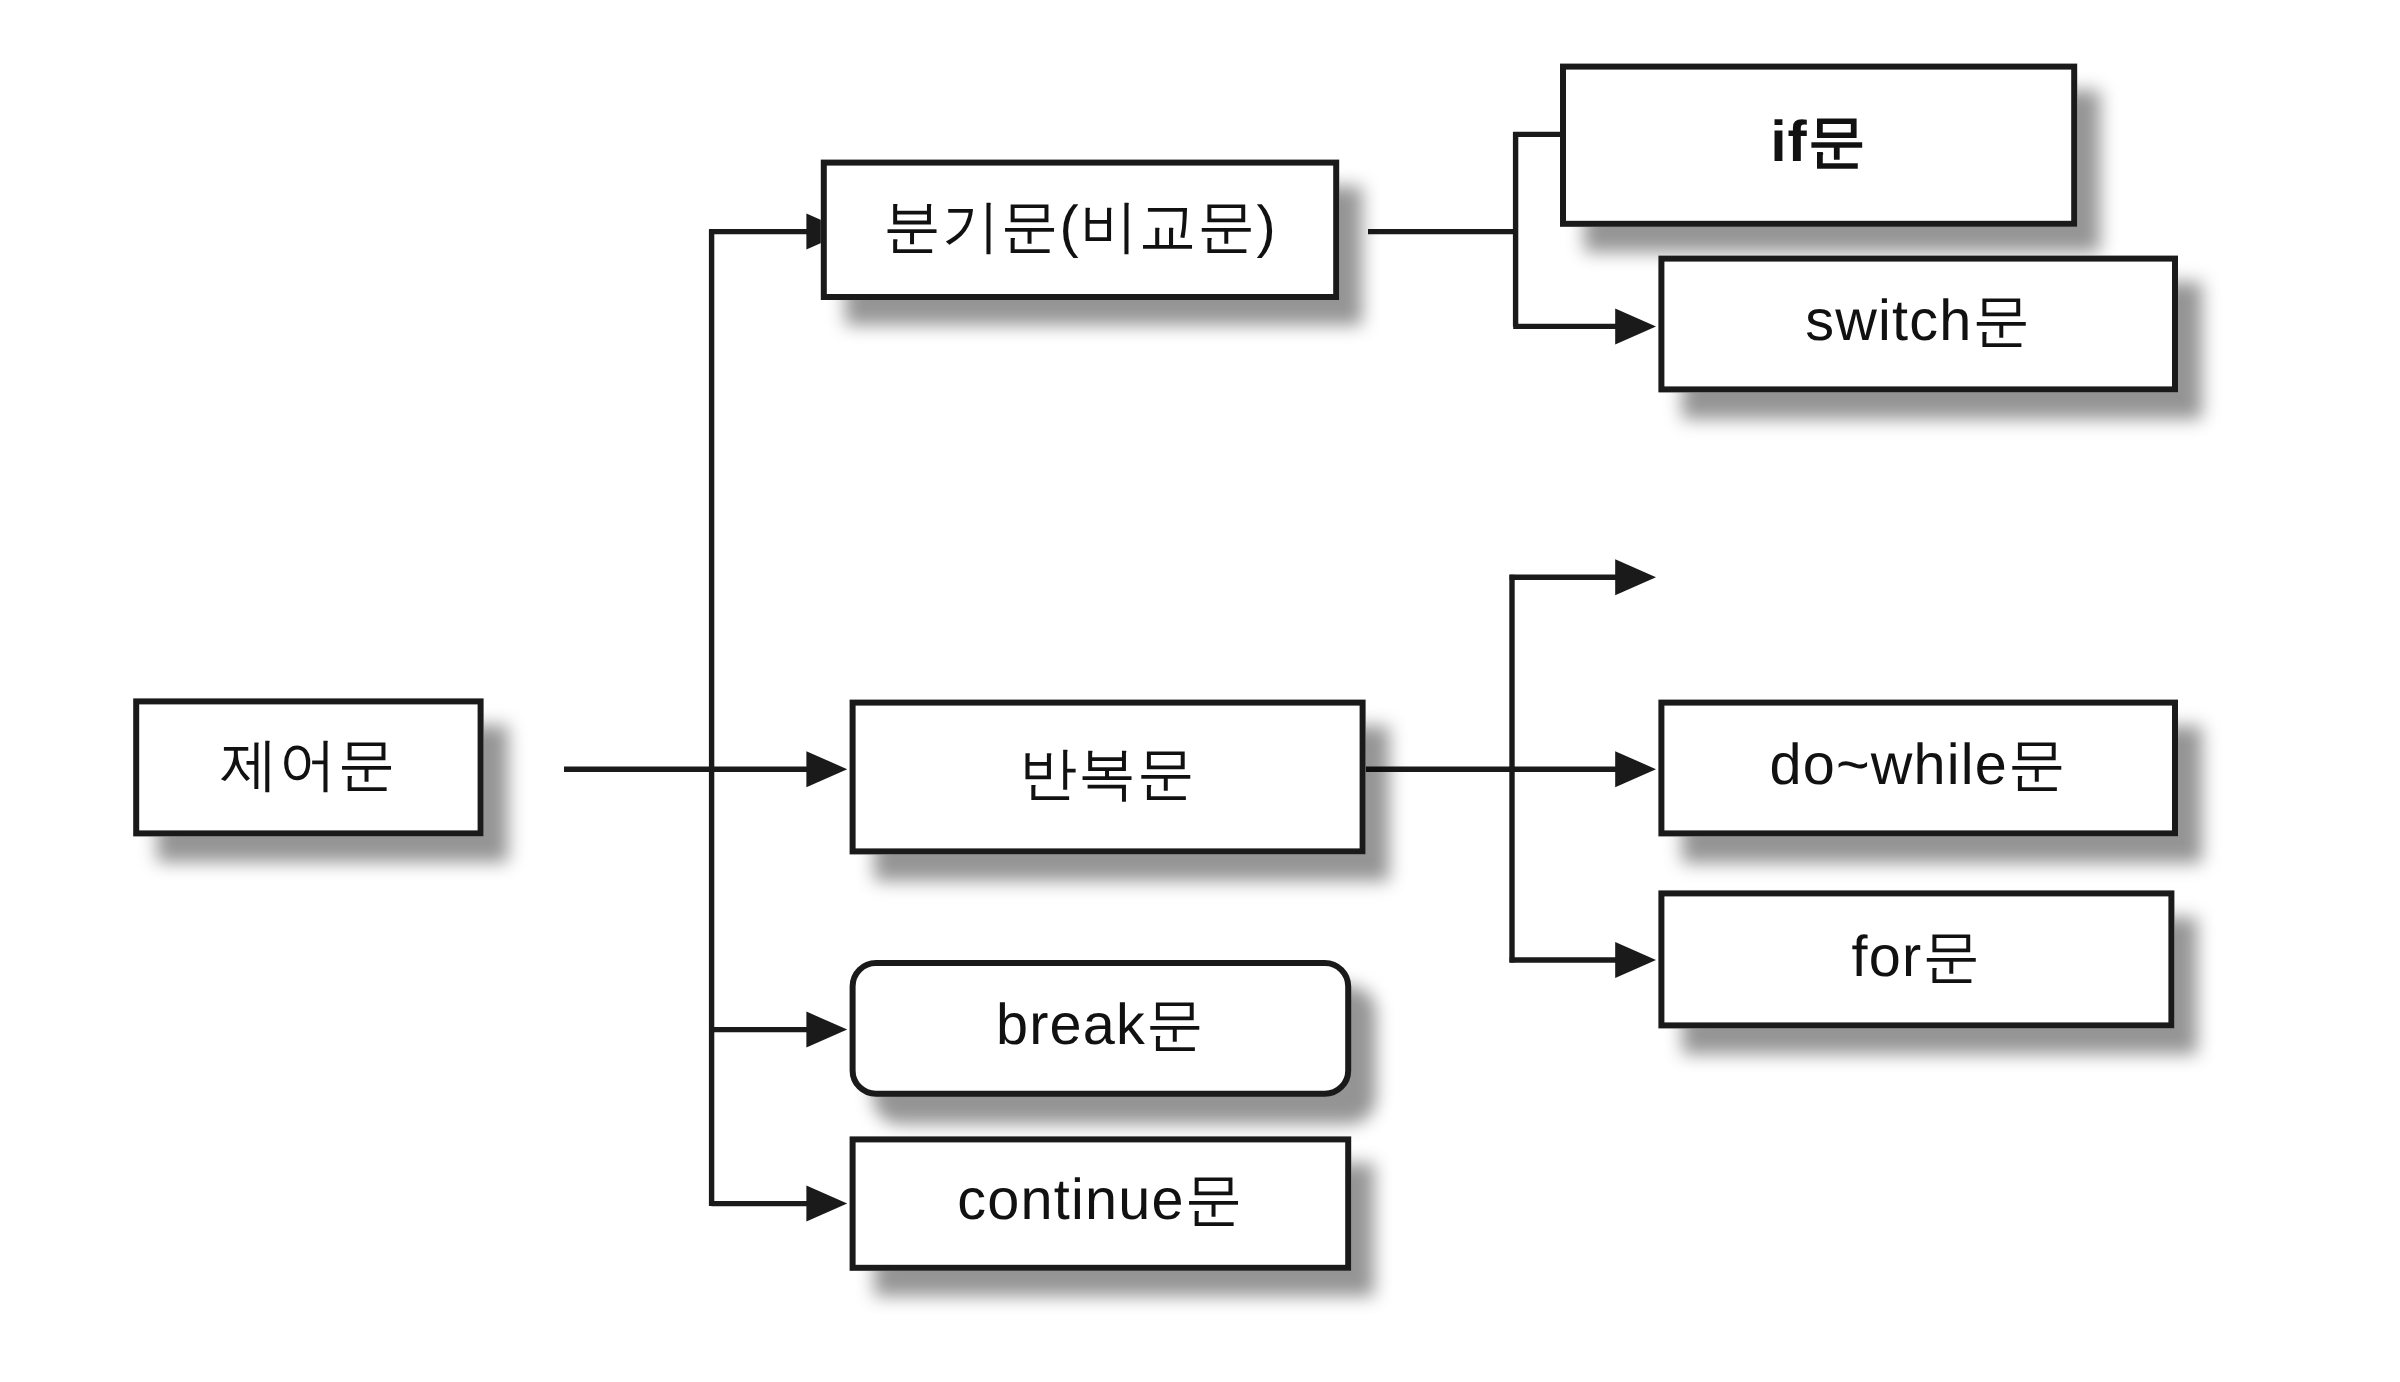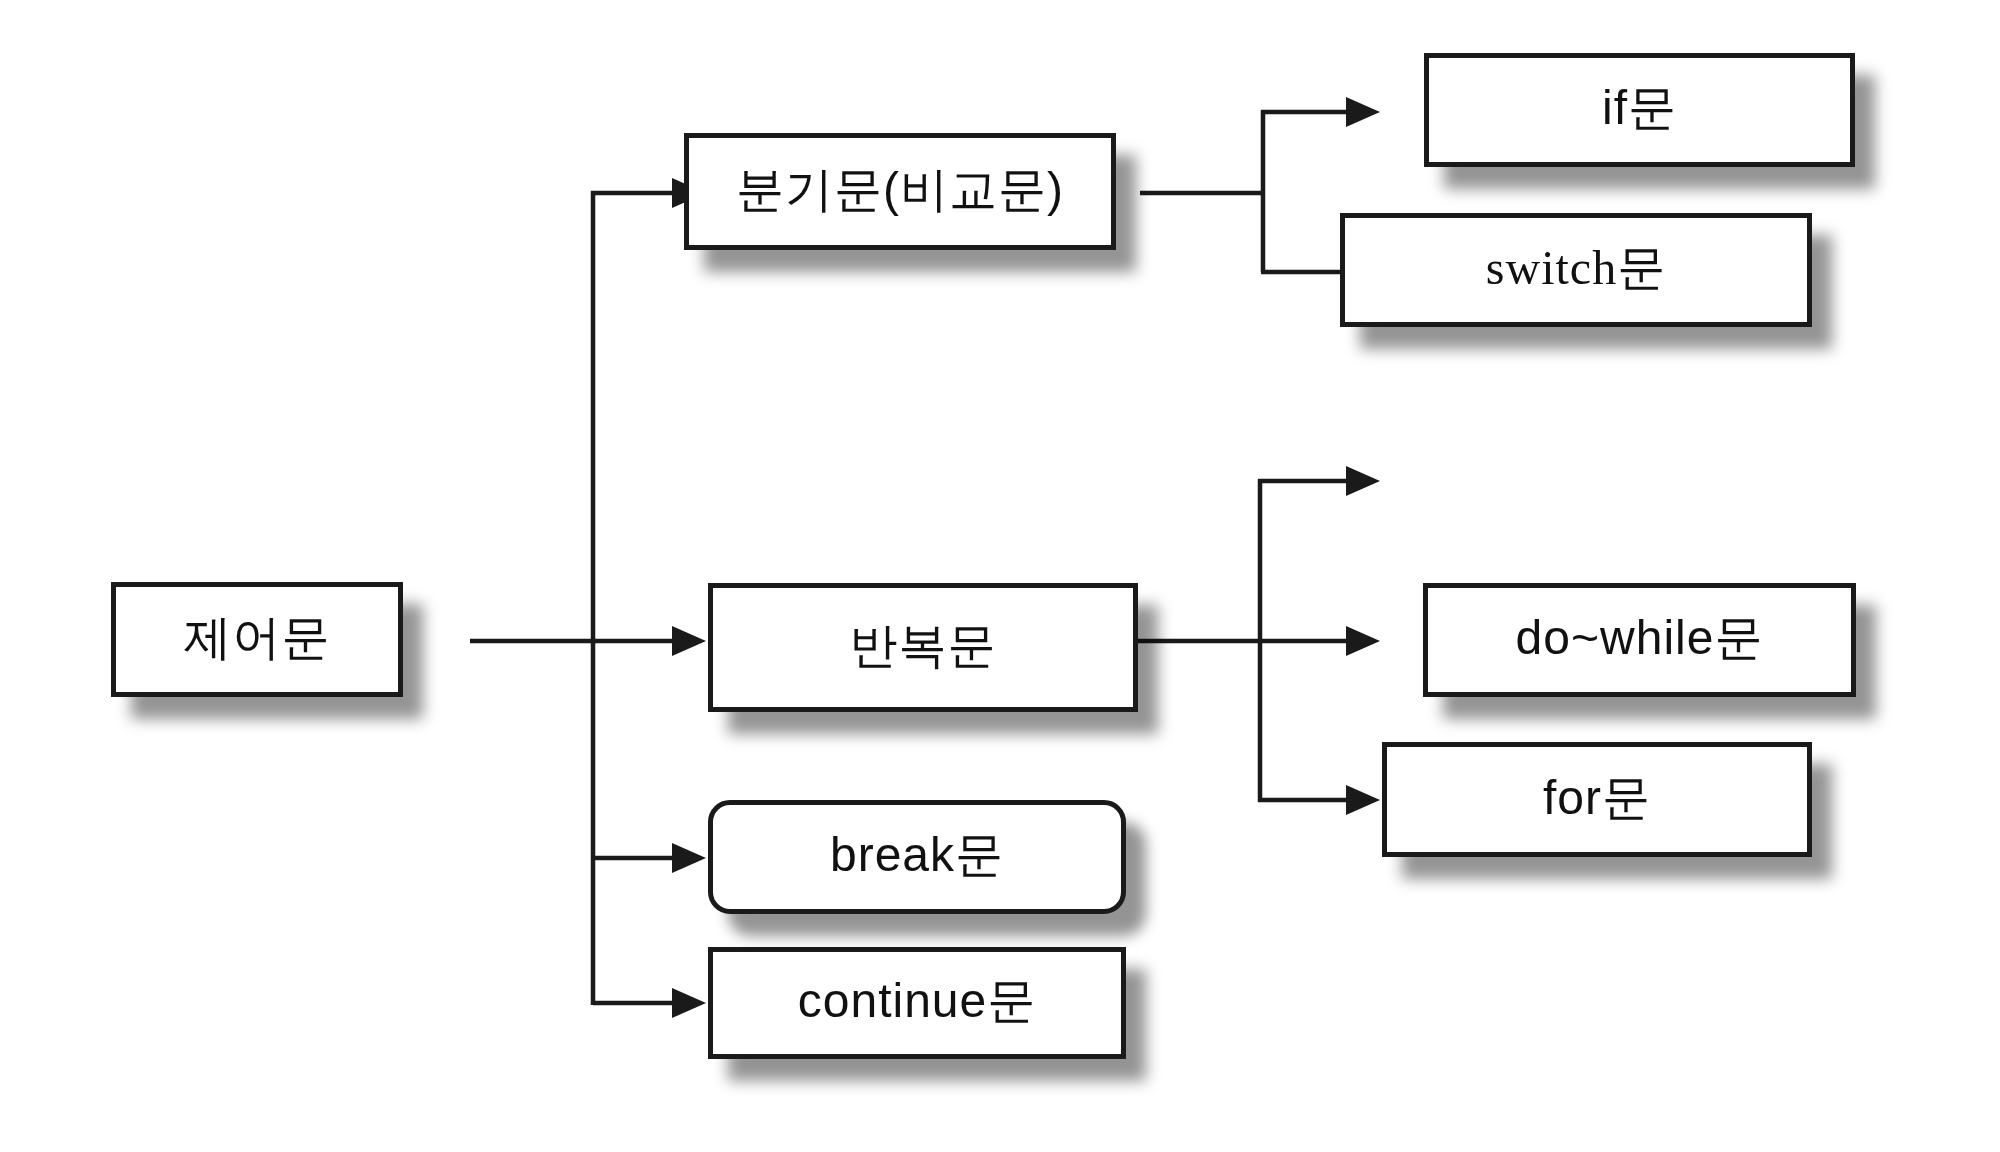--- a/index.html
+++ b/index.html
@@ -39,24 +39,24 @@
     letter-spacing: 1px;
     white-space: nowrap;
     padding-bottom: 4px;
   }
   
   #n-control  { left: 111px;  top: 582px; width: 292px; height: 115px; }
   #n-branch   { left: 684px;  top: 133px; width: 432px; height: 117px; }
   #n-loop     { left: 708px;  top: 583px; width: 430px; height: 129px; }
   #n-break    { left: 708px;  top: 800px; width: 418px; height: 114px; border-radius: 22px; }
   #n-continue { left: 708px;  top: 947px; width: 418px; height: 112px; }
-  #n-if       { left: 1424px; top: 53px;  width: 431px; height: 114px; }
-  #n-switch   { left: 1340px; top: 213px; width: 472px; height: 114px; font-family: Liberation Serif, serif; }
+  #n-if       { left: 1300px; top: 53px;  width: 431px; height: 136px; font-weight: bold; }
+  #n-switch   { left: 1382px; top: 213px; width: 433px; height: 114px; }
   #n-while    { left: 1382px; top: 423px; width: 430px; height: 117px; }
-  #n-dowhile  { left: 1423px; top: 583px; width: 433px; height: 114px; }
+  #n-dowhile  { left: 1382px; top: 583px; width: 433px; height: 114px; }
   #n-for      { left: 1382px; top: 742px; width: 430px; height: 115px; }
 
   .wires line    { stroke: #1a1a1a; stroke-width: 4.5; }
   .wires polygon { fill: #1a1a1a; stroke: none; }
 </style>
 </head>
 <body>
 
 <div class="canvas">
 

